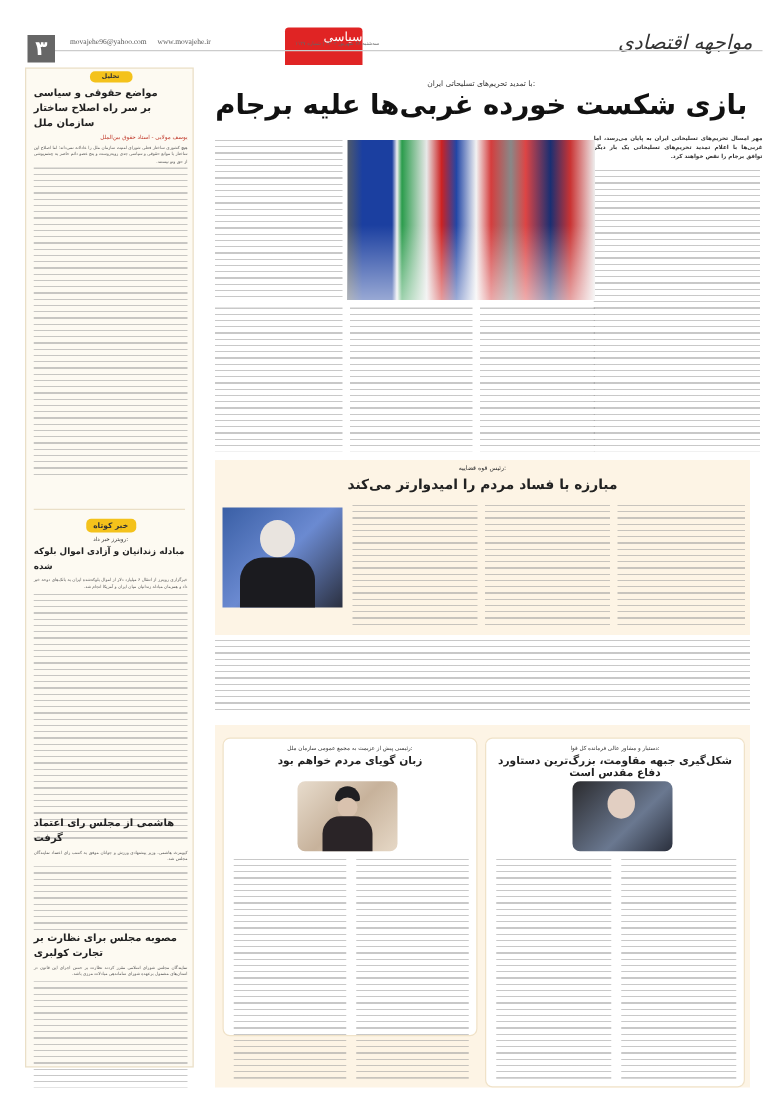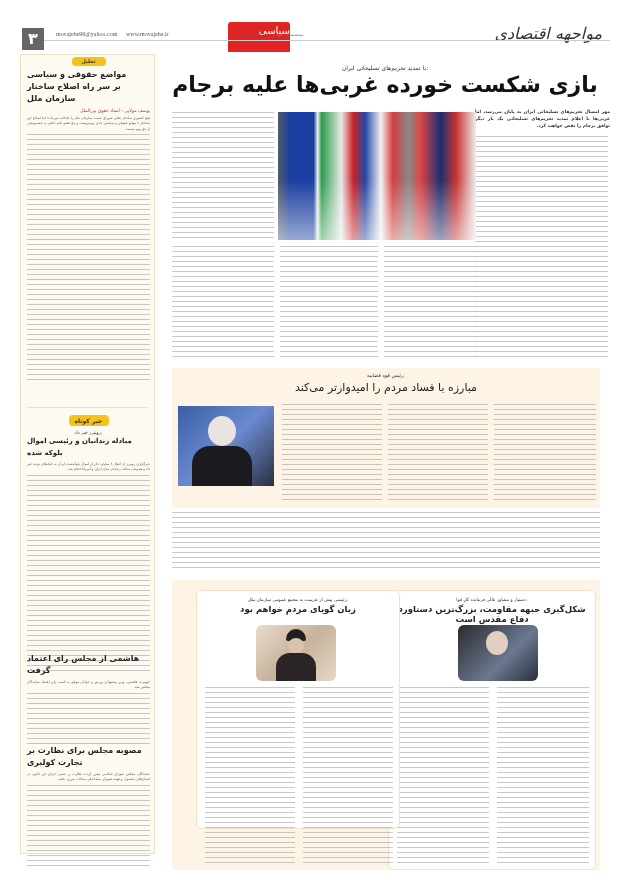--- a/index.html
+++ b/index.html
@@ -24,21 +24,21 @@
 .lines{background:repeating-linear-gradient(to bottom,#9c9c9c 0,#9c9c9c 1px,transparent 1px,transparent 5px);opacity:.55}
 
 .kicker{left:160px;right:10px;top:64px;text-align:center;font-size:6px;color:#333}
 .headline{left:160px;right:10px;top:72px;text-align:center;font-size:22px;font-weight:bold;color:#111}
 .lead{right:10px;top:108px;width:135px;font-size:4.5px;font-weight:bold;color:#333;line-height:7px;direction:rtl;text-align:justify}
 .photo-flags{left:278px;top:112px;width:198px;height:128px;background:linear-gradient(90deg,#505a6a 0%,#1b3fa0 6%,#1b3fa0 18%,#f0f0f0 20%,#2b9c4c 22%,#e8e8e8 32%,#c22 38%,#2246a6 44%,#f2f2f2 52%,#d53d3d 58%,#888 66%,#d44 72%,#1a2f72 82%,#c93333 90%,#eee 100%);overflow:hidden}
 .photo-flags:after{content:"";position:absolute;left:0;right:0;bottom:0;height:60px;background:linear-gradient(to bottom,rgba(255,255,255,0),rgba(255,255,255,.55))}
 
 .judi{left:172px;right:20px;top:368px;height:140px;background:#fdf4e5}
 .judi-k{left:172px;right:20px;top:372px;text-align:center;font-size:5px;color:#333}
-.judi-h{left:172px;right:20px;top:381px;text-align:center;font-size:11px;font-weight:normal;color:#222}
+.judi-h{left:172px;right:20px;top:381px;text-align:center;font-size:11px;font-weight:bold;color:#222}
 .photo-judge{left:178px;top:406px;width:96px;height:80px;background:linear-gradient(135deg,#3a5fa5,#6b8ad1 50%,#2b3040)}
 .photo-judge:before{content:"";position:absolute;left:30px;top:10px;width:28px;height:30px;border-radius:50%;background:#e9e4df}
 .photo-judge:after{content:"";position:absolute;left:14px;top:40px;width:60px;height:40px;background:#1b1b1f;border-radius:18px 18px 0 0}
 
 .bottom-bg{left:172px;right:20px;top:580px;height:290px;background:#fdf4e5}
 .card{background:#fff;border-radius:6px;border:1px solid #f0e2c8}
 .ck{font-size:4.5px;color:#333;text-align:center}
 .ch{font-size:8.5px;color:#222;text-align:center;font-weight:bold}
 .photo-man{background:linear-gradient(135deg,#2b2b2e,#6a7890 60%,#2a2f3c);border-radius:6px}
 .photo-raisi{background:linear-gradient(135deg,#e8dccd,#c7b29b 50%,#e6d8c6);border-radius:6px}
@@ -61,21 +61,21 @@
     <div class="stitle" style="margin-top:3px">مواضع حقوقی و سیاسی</div>
     <div class="stitle">بر سر راه اصلاح ساختار سازمان ملل</div>
     <div class="sauthor">یوسف مولایی - استاد حقوق بین‌الملل</div>
     <div class="body-text">هیچ کشوری ساختار فعلی شورای امنیت سازمان ملل را عادلانه نمی‌داند؛ اما اصلاح این ساختار با موانع حقوقی و سیاسی جدی روبه‌روست و پنج عضو دائم حاضر به چشم‌پوشی از حق وتو نیستند.</div>
     <div class="lines" style="height:250px;margin:2px 6px"></div>
   </div>
   <div style="position:absolute;left:6px;right:6px;top:352px;height:1px;background:#eadfc7"></div>
   <div class="sbox" style="top:360px">
     <span class="tag" style="width:40px;height:11px;line-height:11px;font-size:6px">خبر کوتاه</span>
     <div style="font-size:4.5px;text-align:center;margin-top:4px;color:#333">رویترز خبر داد:</div>
-    <div class="stitle" style="font-size:7px">مبادله زندانیان و رئیسی اموال بلوکه شده</div>
+    <div class="stitle" style="font-size:7px">مبادله زندانیان و آزادی اموال بلوکه شده</div>
     <div class="body-text" style="margin-top:3px">خبرگزاری رویترز از انتقال ۶ میلیارد دلار از اموال بلوکه‌شده ایران به بانک‌های دوحه خبر داد و همزمان مبادله زندانیان میان ایران و آمریکا انجام شد.</div>
     <div class="lines" style="height:200px;margin:2px 6px"></div>
   </div>
   <div class="sbox" style="top:598px">
     <div class="stitle">هاشمی از مجلس رای اعتماد گرفت</div>
     <div class="body-text" style="margin-top:3px">کیومرث هاشمی، وزیر پیشنهادی ورزش و جوانان موفق به کسب رای اعتماد نمایندگان مجلس شد.</div>
     <div class="lines" style="height:55px;margin:2px 6px"></div>
   </div>
   <div class="sbox" style="top:690px">
     <div class="stitle">مصوبه مجلس برای نظارت بر تجارت کولبری</div>
@@ -108,21 +108,21 @@
 <div class="abs card" style="left:388px;top:590px;width:208px;height:280px">
   <div class="ck" style="margin-top:6px">دستیار و مشاور عالی فرمانده کل قوا:</div>
   <div class="ch" style="margin-top:2px;padding:0 8px">شکل‌گیری جبهه مقاومت، بزرگ‌ترین دستاورد دفاع مقدس است</div>
   <div class="photo-man" style="position:absolute;left:69px;top:34px;width:80px;height:56px" title="دستیار فرمانده کل قوا در حال سخنرانی">
     <div class="face" style="left:28px;top:6px;width:22px;height:24px;background:#e2cfc2"></div>
   </div>
   <div class="lines" style="position:absolute;left:8px;top:96px;width:92px;height:176px"></div>
   <div class="lines" style="position:absolute;left:108px;top:96px;width:92px;height:176px"></div>
 </div>
 
-<div class="abs card" style="left:196px;top:590px;width:204px;height:239px">
+<div class="abs card" style="left:178px;top:590px;width:204px;height:239px">
   <div class="ck" style="margin-top:6px">رئیسی پیش از عزیمت به مجمع عمومی سازمان ملل:</div>
   <div class="ch" style="margin-top:2px">زبان گویای مردم خواهم بود</div>
   <div class="photo-raisi" style="position:absolute;left:59px;top:34px;width:80px;height:56px" title="رئیس‌جمهور">
     <div class="face" style="left:30px;top:4px;width:20px;height:12px;background:#1f1f22;border-radius:10px 10px 2px 2px"></div>
     <div class="face" style="left:32px;top:13px;width:16px;height:16px;background:#d9c2ae"></div>
     <div class="face" style="left:20px;top:28px;width:40px;height:28px;background:#2a2427;border-radius:14px 14px 0 0"></div>
   </div>
   <div class="lines" style="position:absolute;left:8px;top:96px;width:90px;height:176px"></div>
   <div class="lines" style="position:absolute;left:106px;top:96px;width:90px;height:176px"></div>
 </div>

